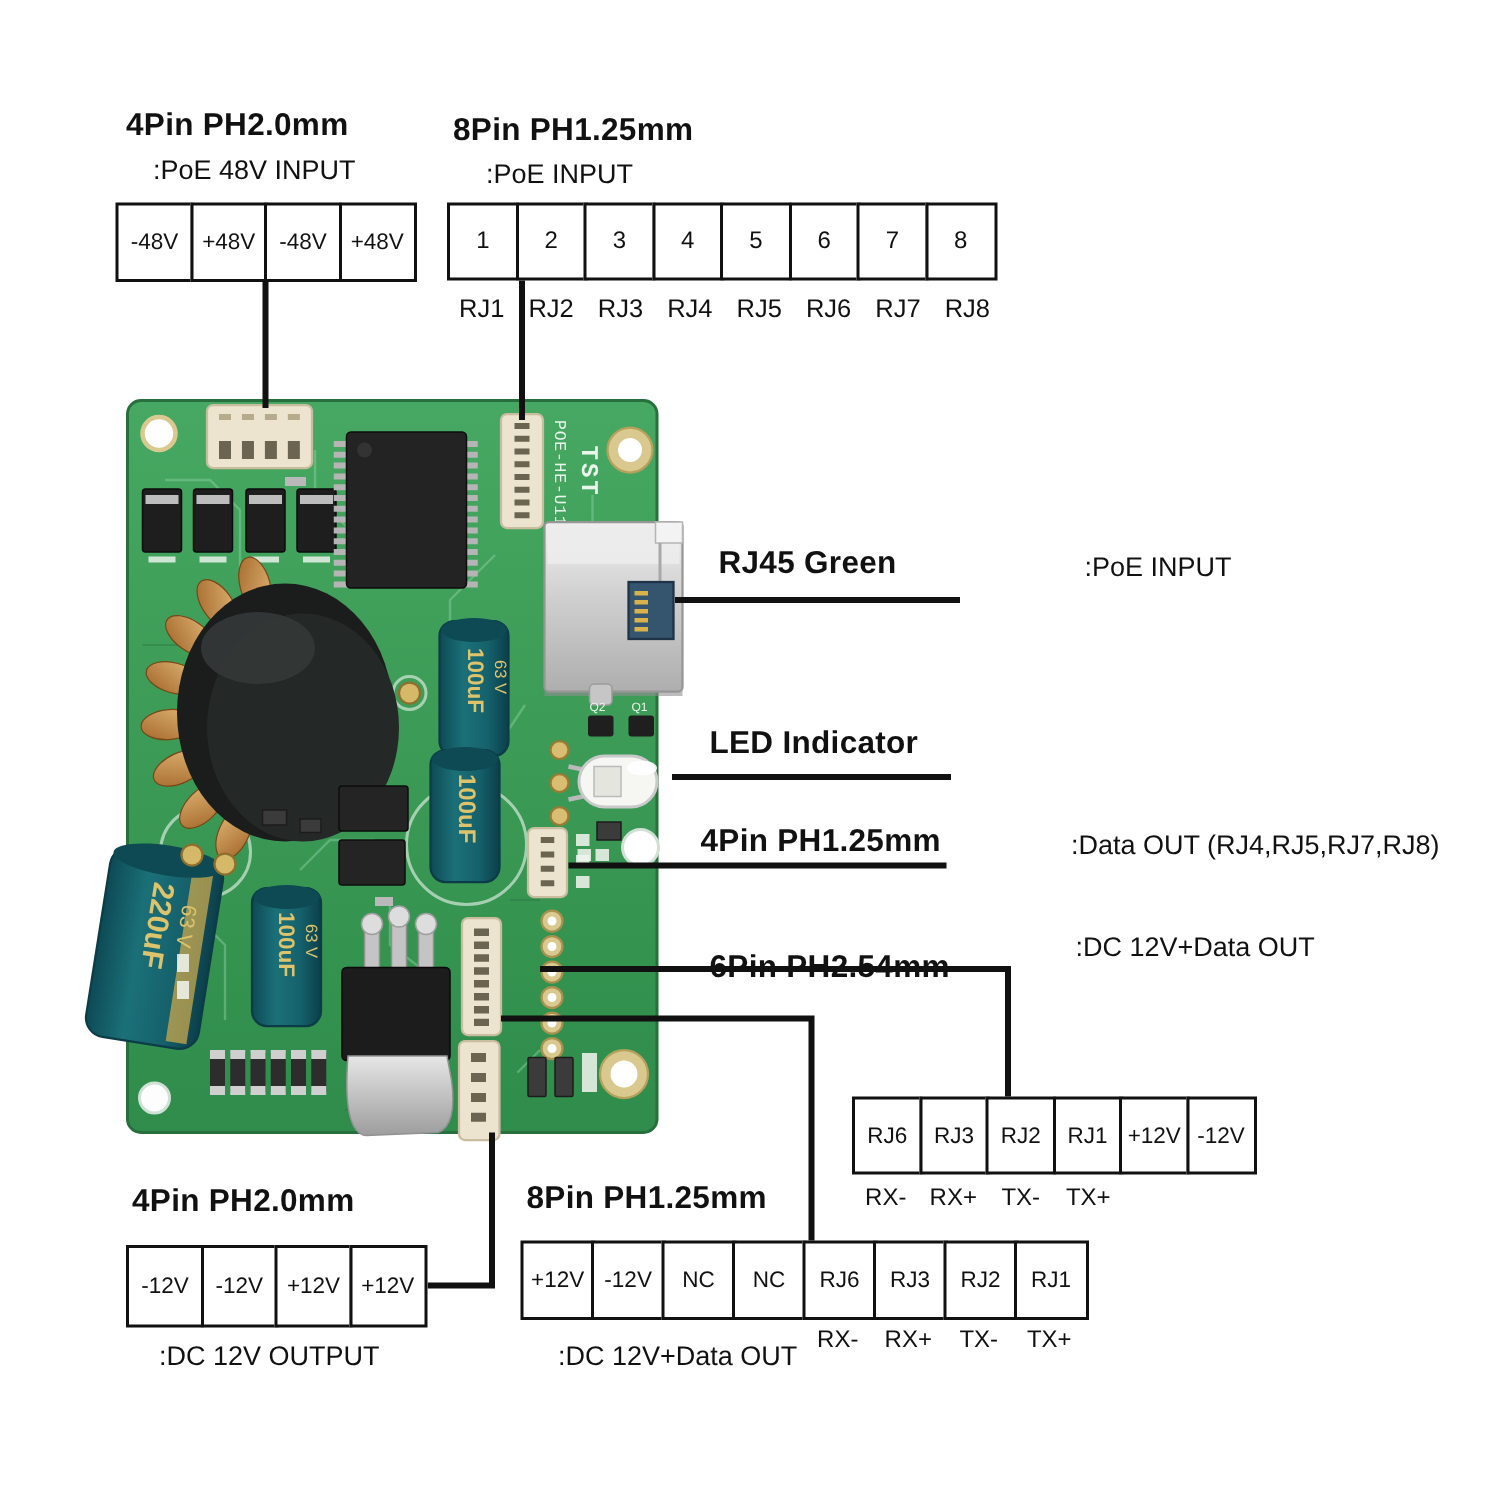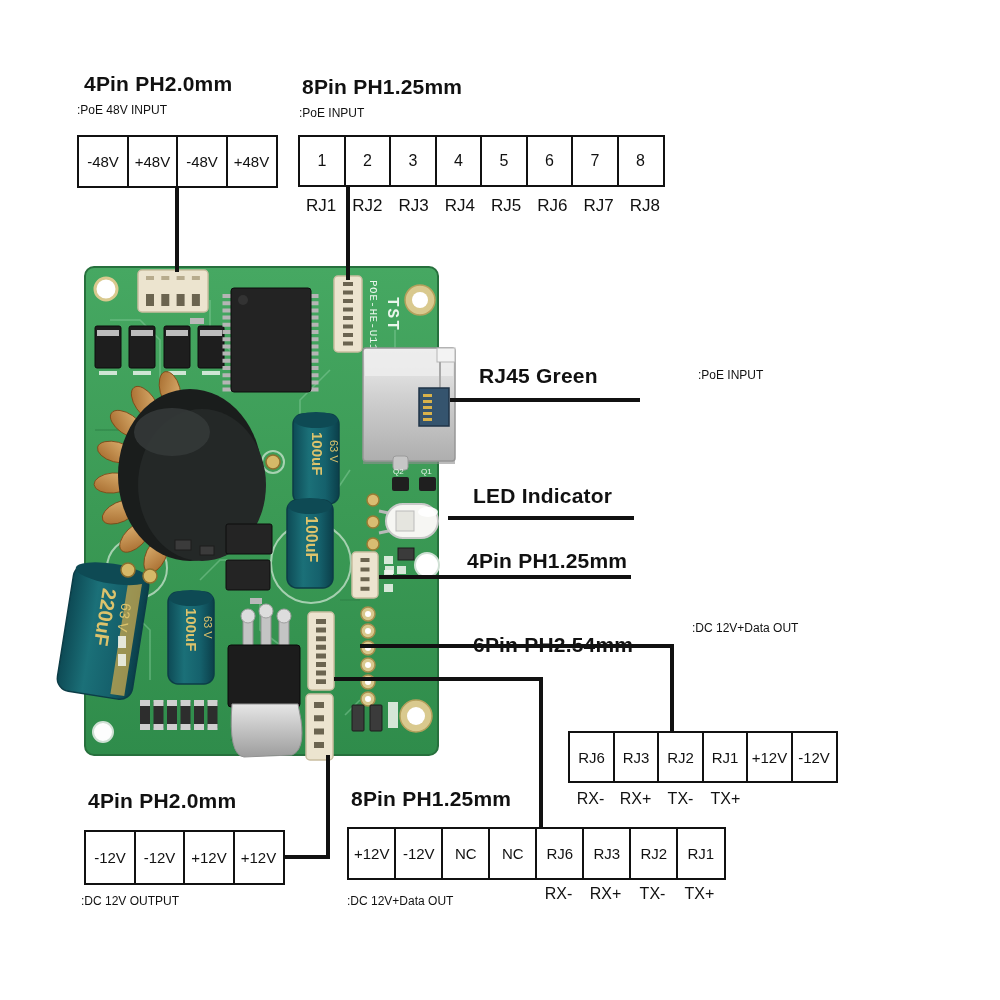--- a/index.html
+++ b/index.html
@@ -1,20 +1,20 @@
 <!DOCTYPE html>
 <html><head>
 <meta charset="utf-8">
 <style>
   html,body{margin:0;padding:0;background:#fff;}
   .stage{position:relative;width:1000px;height:1000px;background:#ffffff;overflow:hidden;
          font-family:"Liberation Sans",sans-serif;color:#111;}
   svg{position:absolute;left:0;top:0;}
   .h{position:absolute;font-weight:700;font-size:21px;white-space:nowrap;letter-spacing:.2px;}
-  .s{position:absolute;font-size:12px;white-space:nowrap;}
+  .s{position:absolute;font-size:18px;white-space:nowrap;margin-left:25px;}
   .tbl{position:absolute;display:flex;}
   .cell{box-sizing:border-box;border:2.5px solid #111;margin-left:-2.5px;background:#fff;
         display:flex;align-items:center;justify-content:center;font-size:15px;white-space:nowrap;}
   .cell:first-child{margin-left:0;}
   .lblrow{position:absolute;display:flex;}
   .lbl{text-align:center;font-size:17px;white-space:nowrap;}
 </style>
 </head>
 <body>
 
@@ -335,20 +335,21 @@
     <div class="lbl" style="width:46.25px">RJ7</div>
     <div class="lbl" style="width:46.25px">RJ8</div>
   </div>
 
   <div class="h" style="left:479px;top:364px">RJ45 Green</div>
   <div class="s" style="left:698px;top:368px">:PoE INPUT</div>
 
   <div class="h" style="left:473px;top:484px">LED Indicator</div>
 
   <div class="h" style="left:467px;top:549px">4Pin PH1.25mm</div>
+  <div class="s" style="left:689px;top:553px">:Data OUT (RJ4,RJ5,RJ7,RJ8)</div>
 
   <div class="h" style="left:473px;top:633px">6Pin PH2.54mm</div>
   <div class="s" style="left:692px;top:621px">:DC 12V+Data OUT</div>
 
   <div class="tbl" style="left:568px;top:731px">
     <div class="cell" style="width:47px;height:52px">RJ6</div>
     <div class="cell" style="width:47px;height:52px">RJ3</div>
     <div class="cell" style="width:47px;height:52px">RJ2</div>
     <div class="cell" style="width:47px;height:52px">RJ1</div>
     <div class="cell" style="width:47px;height:52px">+12V</div>

